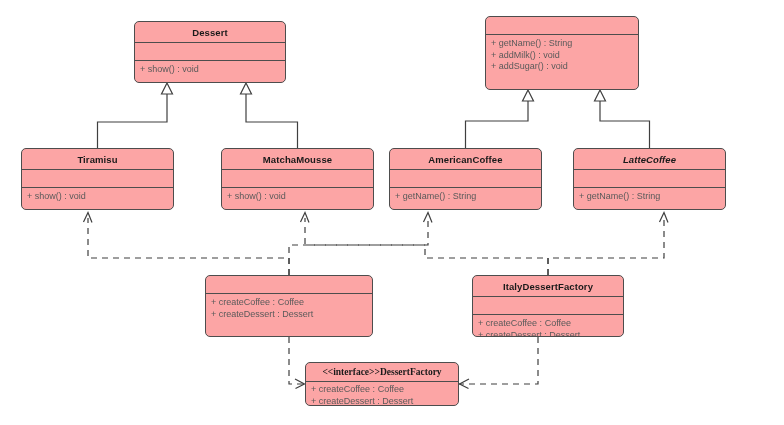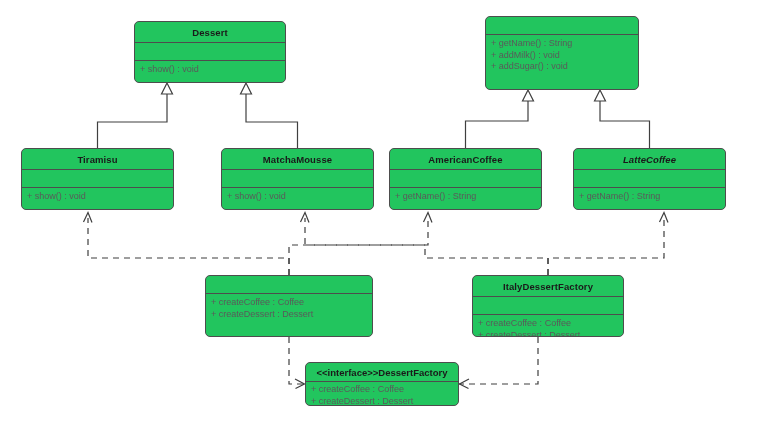--- a/index.html
+++ b/index.html
@@ -20,21 +20,21 @@
     position: absolute;
     left: 0;
     top: 0;
     width: 784px;
     height: 425px;
     pointer-events: none;
   }
   .uml-class {
     position: absolute;
     box-sizing: border-box;
-    background: #22c55e;
+    background: #fca5a5;
     border: 1px solid #4d4d4d;
     border-radius: 5px;
     overflow: hidden;
     z-index: 5;
   }
   .cls-name {
     box-sizing: border-box;
     width: 100%;
     text-align: center;
     font-weight: bold;
@@ -213,20 +213,20 @@
   <div class="uml-class" style="left:472px; top:275px; width:152px; height:62px;">
     <div class="cls-name" style="height:21px;">ItalyDessertFactory</div>
     <div class="cls-attrs" style="height:18px;"></div>
     <div class="cls-methods">
       <div class="member">+ createCoffee : Coffee</div>
       <div class="member">+ createDessert : Dessert</div>
     </div>
   </div>
 
   <div class="uml-class" style="left:305px; top:362px; width:154px; height:44px;">
-    <div class="iface-name" style="height:19px;">&lt;&lt;interface&gt;&gt;DessertFactory</div>
+    <div class="iface-name" style="height:19px;font-family:Liberation Serif, serif;">&lt;&lt;interface&gt;&gt;DessertFactory</div>
     <div class="cls-methods" style="padding-top:2px;">
       <div class="member">+ createCoffee : Coffee</div>
       <div class="member">+ createDessert : Dessert</div>
     </div>
   </div>
 
 </div>
 
 </body></html>

